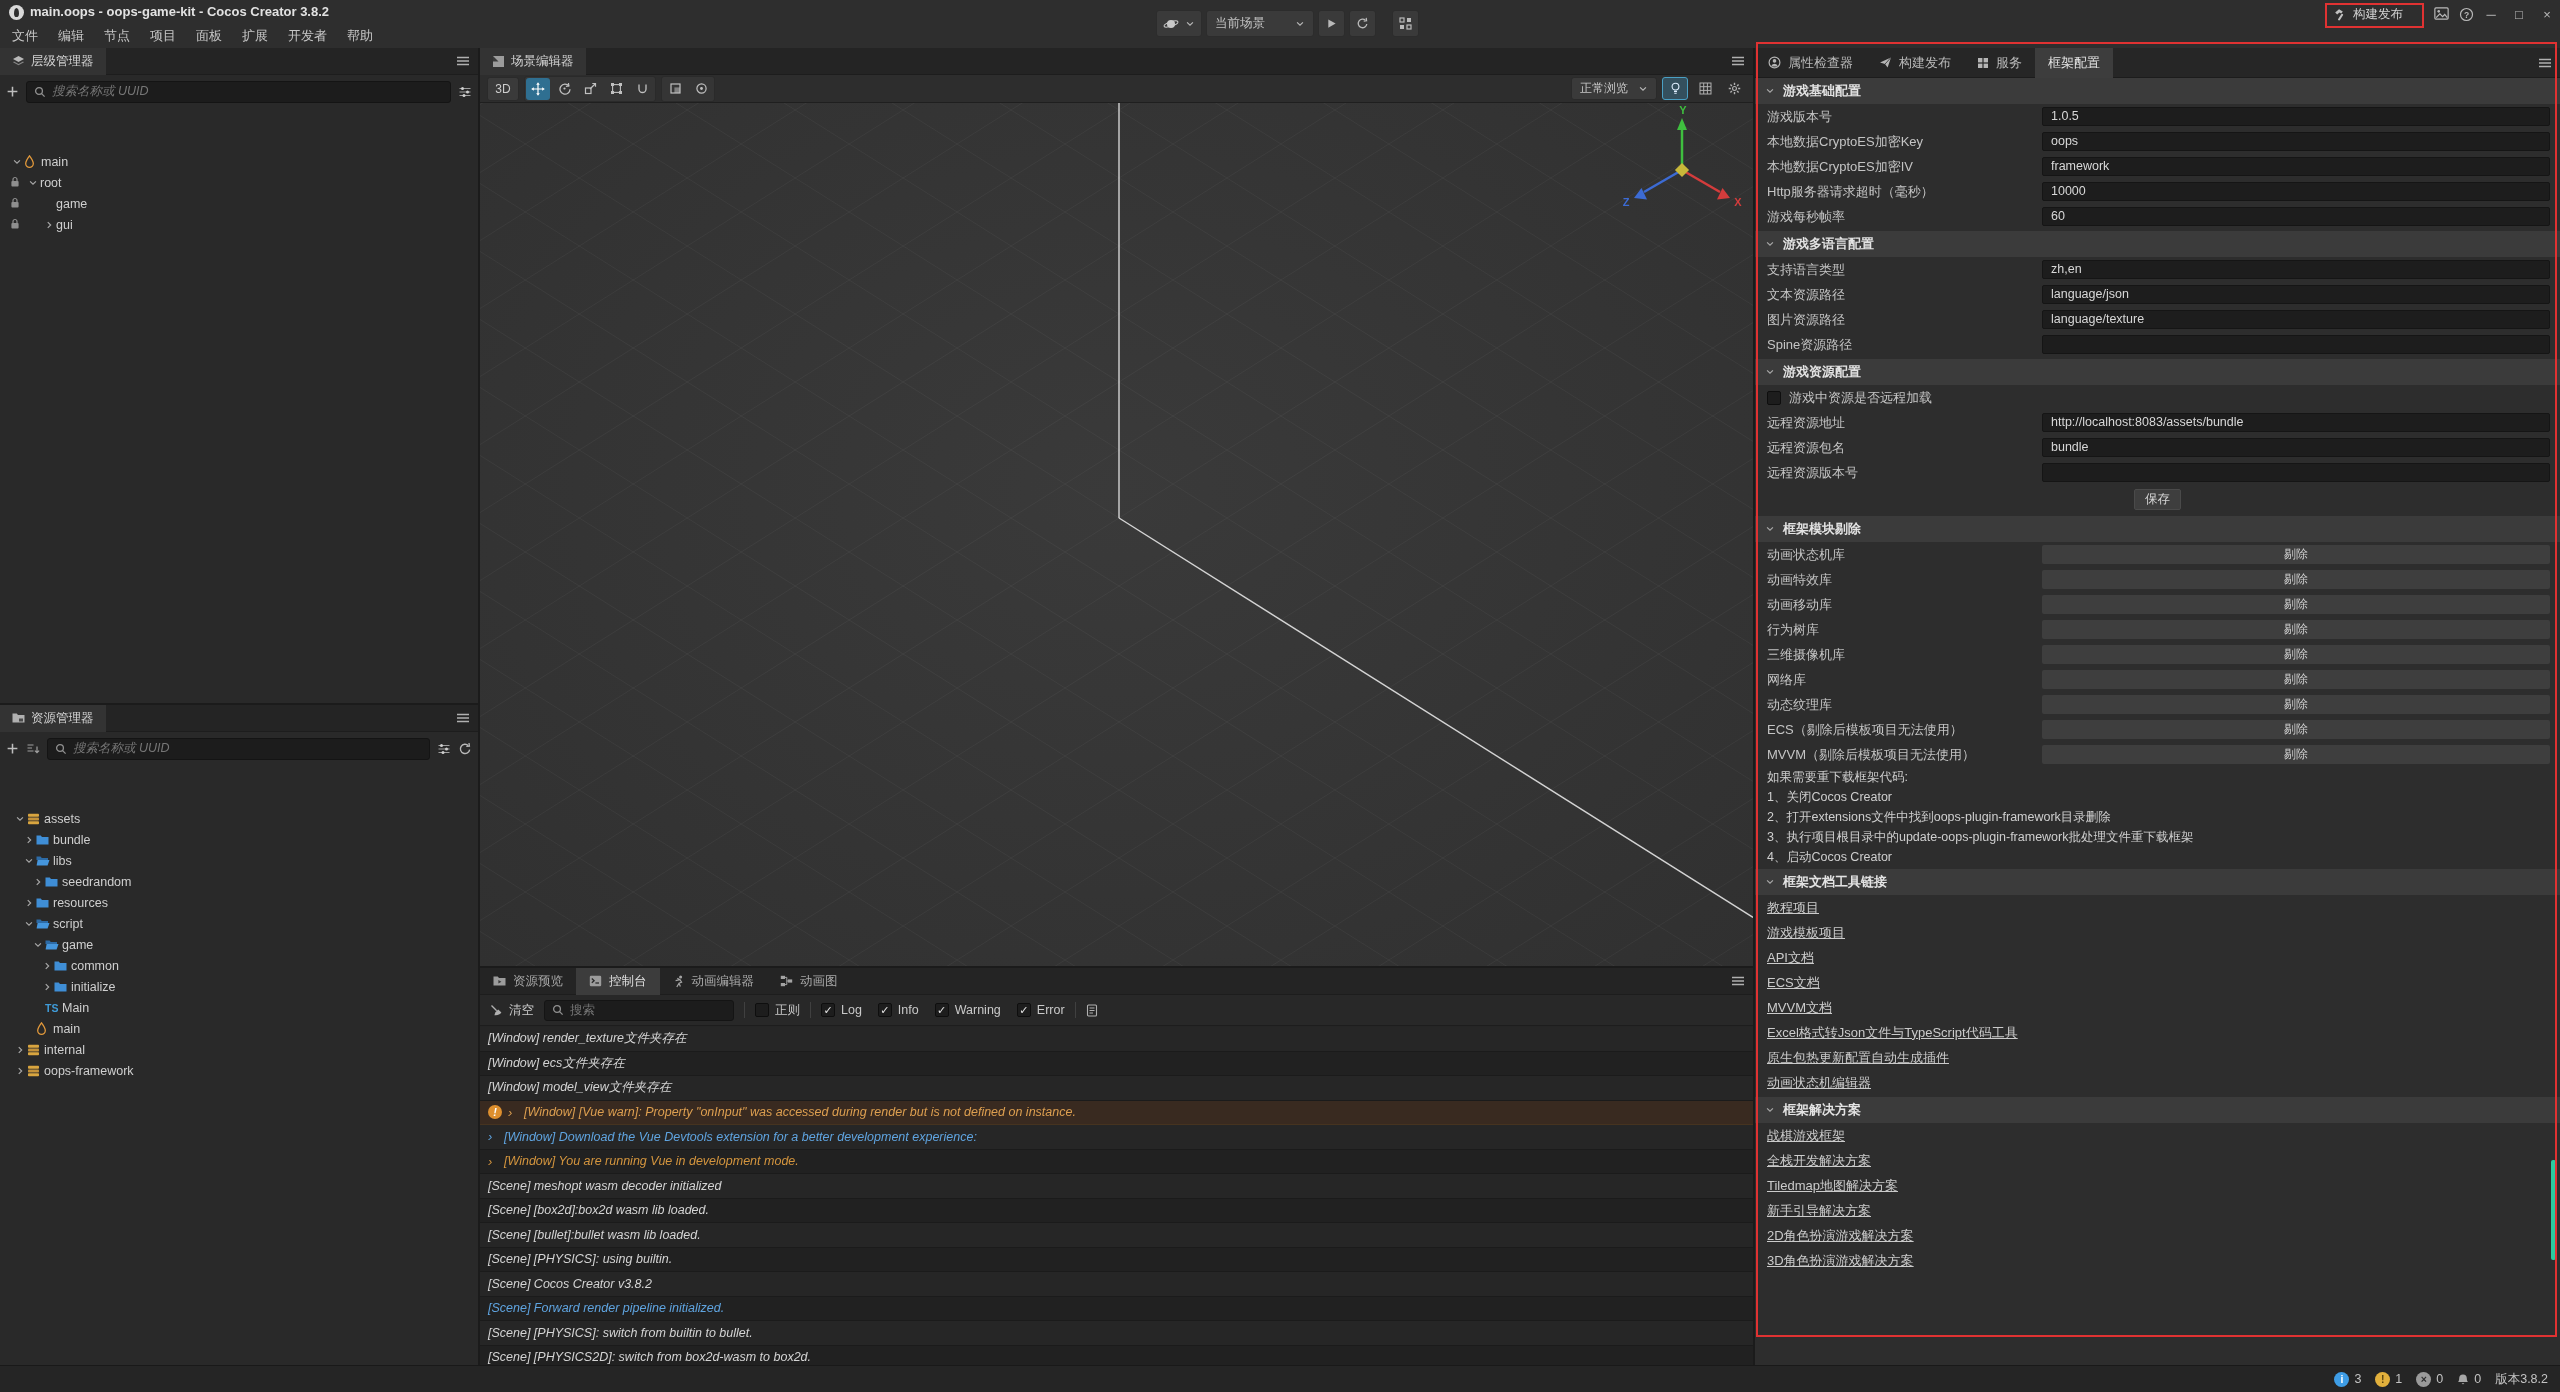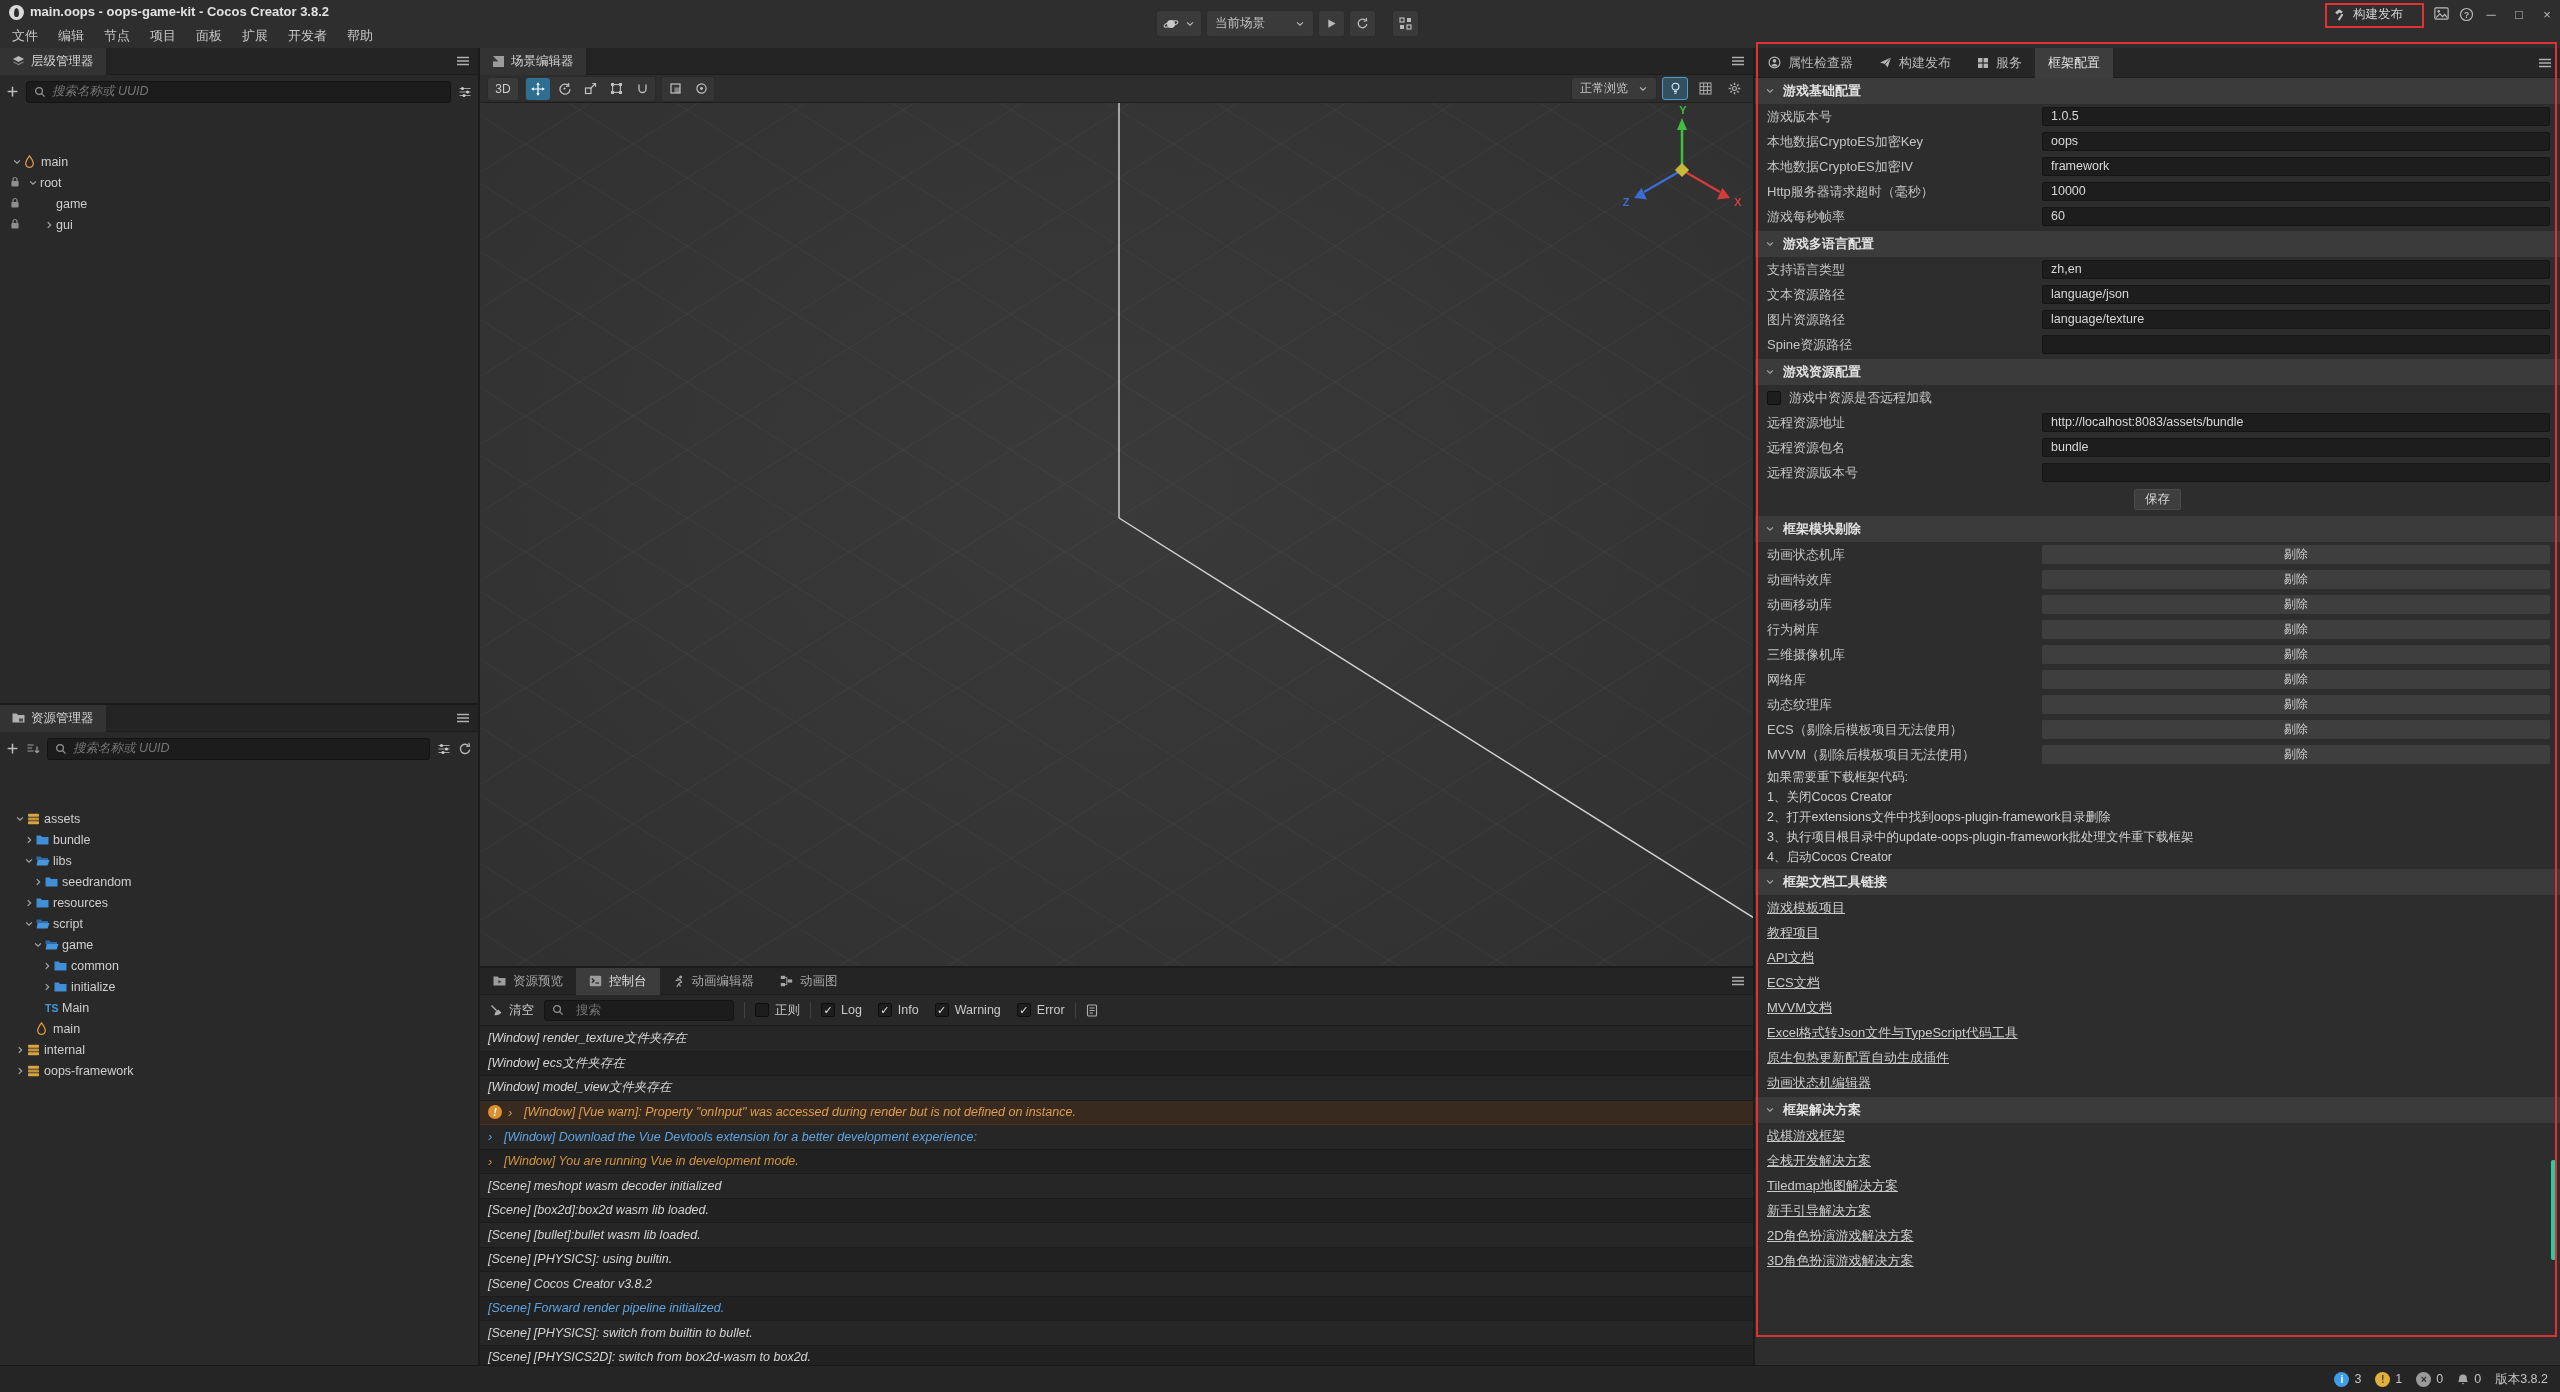--- a/index.html
+++ b/index.html
@@ -54,21 +54,21 @@
   .scene-spacer{ flex:1; }
   .view-select{ height:23px; background:#3a3a3a; border:1px solid #2a2a2a; border-radius:3px; display:flex; align-items:center; gap:10px; padding:0 8px; font-size:12px; color:#c6c6c6; }
   .bulb-btn{ height:23px; width:26px; border:1px solid #4aa0c4; border-radius:3px; display:flex; align-items:center; justify-content:center; background:#34505e; }
   .scene-canvas{ position:absolute; left:0; top:55px; right:0; bottom:0;
      background:radial-gradient(ellipse at 50% 45%, #3a3a3a 0%, #343434 60%, #303030 100%); }
 
   
   .ctab{ height:27px; display:flex; align-items:center; gap:7px; padding:0 13px; font-size:12.5px; color:#a8a8a8; }
   .ctab.active{ background:#3c3c3c; color:#e0e0e0; }
   .console-toolbar{ height:31px; background:#282828; border-bottom:1px solid #1d1d1d; display:flex; align-items:center; gap:10px; padding:0 10px; }
-  .csearch{ width:190px; height:21px; background:#1c1c1c; border:1px solid #141414; border-radius:3px; display:flex; align-items:center; gap:12px; padding:0 7px; }
+  .csearch{ width:190px; height:21px; background:#1c1c1c; border:1px solid #141414; border-radius:3px; display:flex; align-items:center; gap:6px; padding:0 7px; }
   .vsep{ width:1px; height:16px; background:#404040; }
   .cb{ width:14px; height:14px; background:#1d1d1d; border:1px solid #0e0e0e; border-radius:2px;
        display:inline-flex; align-items:center; justify-content:center; font-size:11px; color:#e6e6e6; flex:none; }
   .filt{ display:flex; align-items:center; gap:6px; font-size:12.5px; color:#c9c9c9; }
   .logs{ position:absolute; left:0; top:59px; right:0; bottom:0; overflow:hidden;font-style:italic; }
   .logrow{ height:24.5px; display:flex; align-items:center; padding:0 8px; gap:6px; font-size:12.5px;
            color:#d4d4d4; border-bottom:1px solid #1b1b1b; background:#262626; white-space:nowrap; overflow:hidden; }
   .logrow:nth-child(even){ background:#212121; }
   .logrow.warnbg{ background:#392a20; border-bottom-color:#46331f; }
   .lt-warn{ color:#dd9f50; } .lt-info{ color:#5fa4e0; } .lt-dev{ color:#d4953e; }
@@ -1087,24 +1087,24 @@
         <div class="note">4、启动Cocos Creator</div>
         <div class="sec-hdr">
       <span class="icn">
             <svg width="10" height="10" viewBox="0 0 12 12">
               <path d="M2.5 4 L6 7.5 L9.5 4" fill="none" stroke="#a8a8a8" stroke-width="1.4"></path>
             </svg>
           </span>
           <span>框架文档工具链接</span>
         </div>
         <div class="linkrow">
+        <a>教程项目</a>
+        </div>
+        <div class="linkrow">
         <a>游戏模板项目</a>
-        </div>
-        <div class="linkrow">
-        <a>教程项目</a>
         </div>
         <div class="linkrow">
         <a>API文档</a>
         </div>
         <div class="linkrow">
         <a>ECS文档</a>
         </div>
         <div class="linkrow">
         <a>MVVM文档</a>
         </div>

